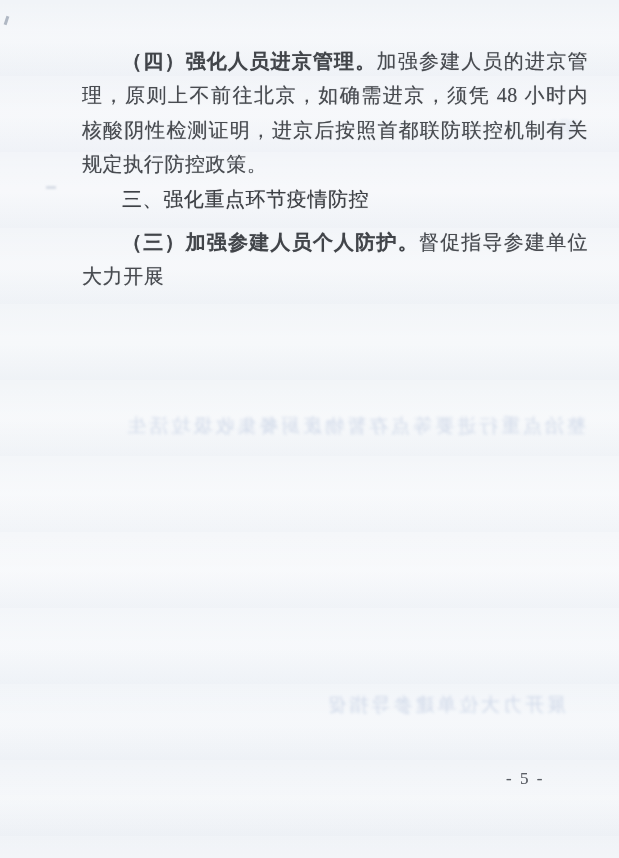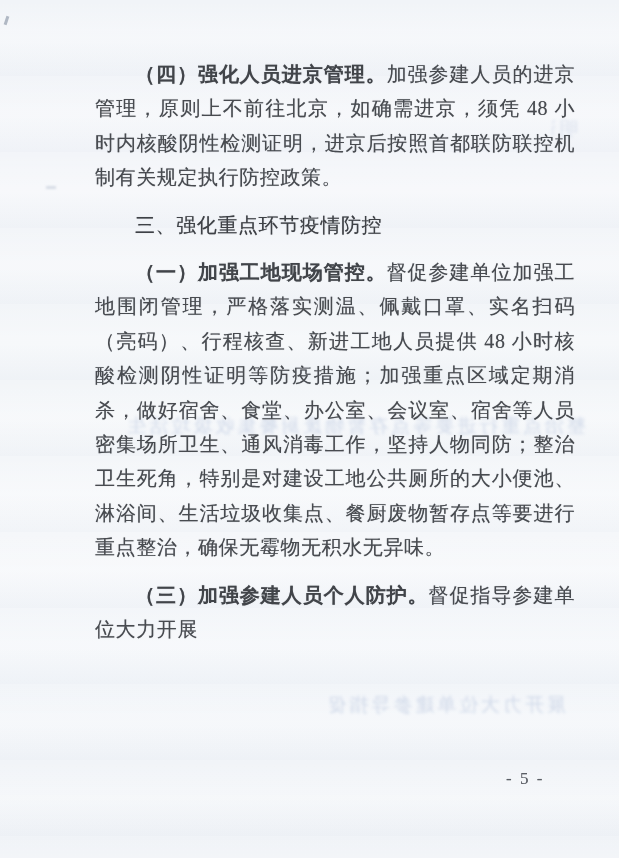--- a/index.html
+++ b/index.html
@@ -43,21 +43,21 @@
     width: 506px;
     font-size: 20px;
     line-height: 34.4px;
     letter-spacing: 0.6px;
     color: #484b50;
     text-align: justify;
     text-shadow: 0 0 0.7px rgba(72,78,86,0.55);
     z-index: 2;
   }
   .content p {
-    margin: 13px;
+    margin: 0;
     text-indent: 2em;
   }
   .section-heading {
     margin: 0;
     text-indent: 2em;
     font-weight: normal;
     color: #3e4146;
     font-size: 20px;
     line-height: 34.4px;
     text-shadow: 0 0 0.7px rgba(62,65,70,0.6);
@@ -132,23 +132,20 @@
   <div class="ghost ghost-3">明证</div>
 
   <div class="content">
 
     <p>
       <span class="lead">（四）强化人员进京管理。</span><span>加强参建人员的进京管理，原则上不前往北京，如确需进京，须凭 48 小时内核酸阴性检测证明，进京后按照首都联防联控机制有关规定执行防控政策。</span>
     </p>
 
     <p class="section-heading">三、强化重点环节疫情防控</p>
 
-    <p>
-      <span class="lead">（一）加强工地现场管控。</span><span>督促参建单位加强工地围闭管理，严格落实测温、佩戴口罩、实名扫码（亮码）、行程核查、新进工地人员提供 48 小时核酸检测阴性证明等防疫措施；加强重点区域定期消杀，做好宿舍、食堂、办公室、会议室、宿舍等人员密集场所卫生、通风消毒工作，坚持人物同防；整治卫生死角，特别是对建设工地公共厕所的大小便池、淋浴间、生活垃圾收集点、餐厨废物暂存点等要进行重点整治，确保无霉物无积水无异味。</span>
-    </p>
 
 
     <p class="para-gap">
       <span class="lead">（三）加强参建人员个人防护。</span><span>督促指导参建单位大力开展</span>
     </p>
 
   </div>
 
   <div class="page-number">- 5 -</div>
 

